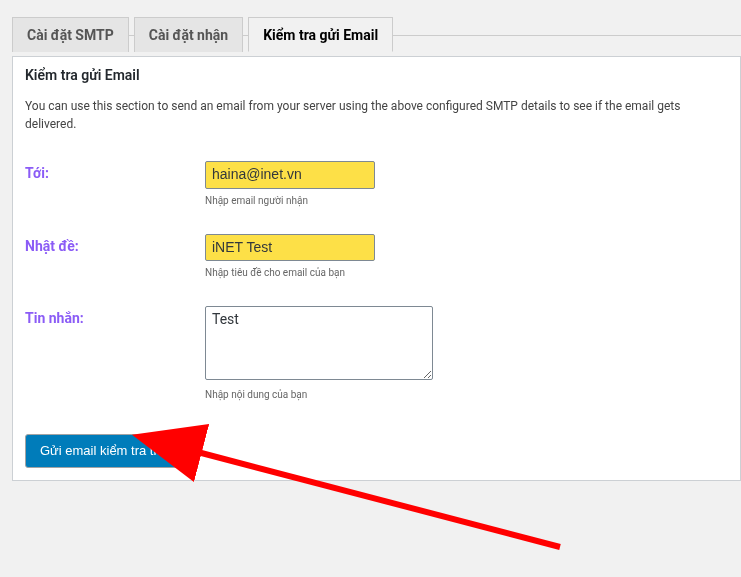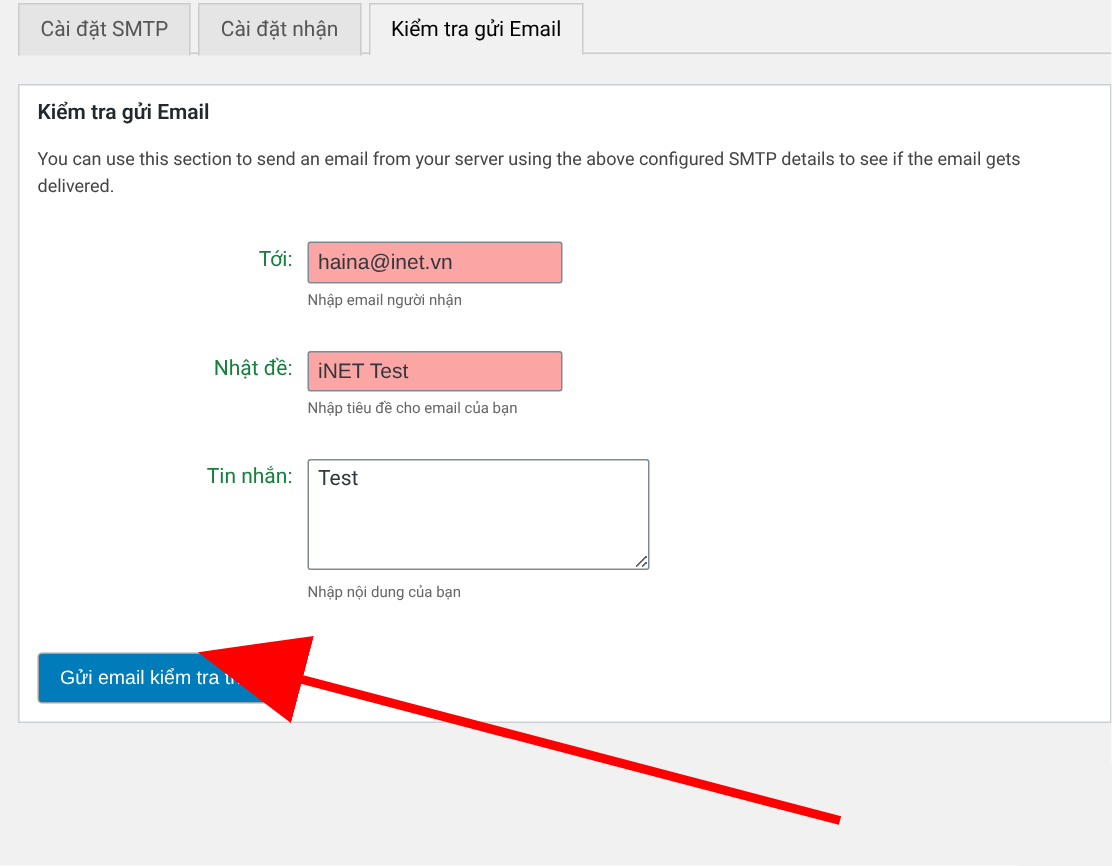--- a/index.html
+++ b/index.html
@@ -26,27 +26,27 @@
     list-style: none;
     height: 36px;
   }
   .nav-tab {
     background: #e5e5e5;
     border: 1px solid #ccc;
     border-bottom: none;
     color: #555;
     padding: 8px 14px 9px 14px;
     font-size: 14px;
-    font-weight: 400;
+    font-weight: 700;
     margin-right: 5px;
     margin-left: 0;
     cursor: pointer;
     line-height: 1.3;
     position: relative;
-    top: 2px;
+    top: 17px;
   }
   .nav-tab.active {
     background: #f1f1f1;
     border-bottom: 1px solid #f1f1f1;
     color: #000;
   }
   .postbox {
     background: #fff;
     border: 1px solid #ccd0d4;
     margin-top: 20px;
@@ -68,40 +68,40 @@
     color: #444;
     font-size: 12px;
     line-height: 1.5;
   }
   .form-table {
     width: 100%;
     border-collapse: collapse;
     margin-top: 6px;
   }
   .form-table th {
-    text-align: right;
+    text-align: left;
     vertical-align: top;
     padding: 18px 10px 18px 0;
     width: 180px;
-    font-weight: 400;
-    color: #15803d;
+    font-weight: 700;
+    color: #8b5cf6;
     font-size: 14px;
   }
   .form-table td {
     padding: 14px 0 14px 0;
     vertical-align: top;
   }
   .regular-text {
     width: 170px;
     padding: 3px 6px;
     font-size: 14px;
     line-height: 1.4;
     border: 1px solid #7e8993;
     border-radius: 2px;
-    background: #fca5a5;
+    background: #fde047;
     color: #32373c;
   }
   textarea.large {
     width: 228px;
     height: 74px;
     padding: 4px 6px;
     font-size: 14px;
     border: 1px solid #7e8993;
     border-radius: 2px;
     background: #fff;

